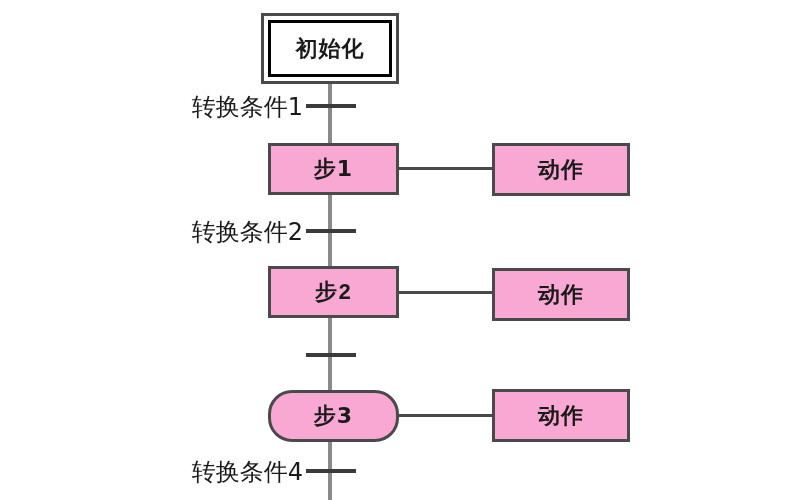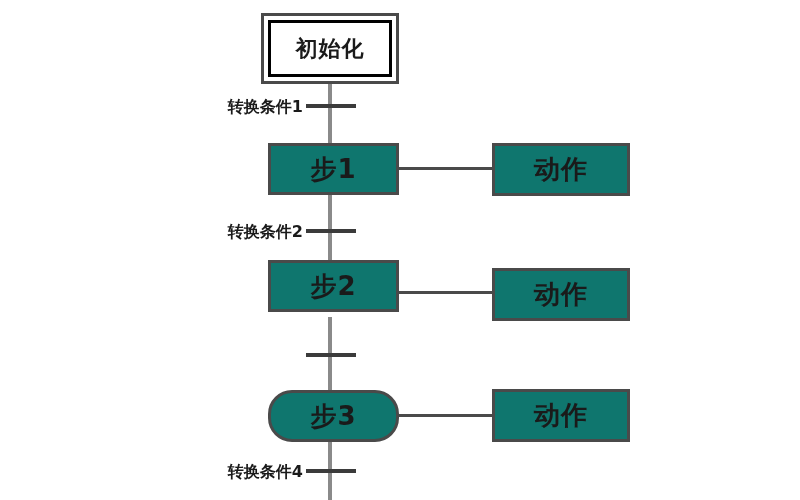--- a/index.html
+++ b/index.html
@@ -34,38 +34,38 @@
     background: #3b3b3b;
     left: 306px;
   }
 
   
   .cond-label {
     position: absolute;
     right: 497px;            
     text-align: right;
     white-space: nowrap;
-    font-size: 16px;
+    font-size: 24px;
     line-height: 22px;
-    font-weight: bold;
+    font-weight: normal;
     color: #1a1a1a;
     font-family: "DejaVu Sans", "Liberation Sans", sans-serif;
     letter-spacing: 0px;
   }
 
   
   .node {
     position: absolute;
     box-sizing: border-box;
-    background: #0f766e;
+    background: #f9a8d4;
     border: 3px solid #4a4a4a;
     display: flex;
     align-items: center;
     justify-content: center;
-    font-size: 26px;
+    font-size: 22px;
     font-weight: bold;
     color: #1a1a1a;
     letter-spacing: 1px;
   }
 
   
   .step-box {
     left: 268px;
     width: 131px;
     height: 52px;
@@ -132,21 +132,21 @@
   <div class="tick" style="top:104px;"></div>
   <div class="cond-label" style="top:96px;">转换条件1</div>
 
   <div class="node step-box" style="top:143px;">步1</div>
   <div class="connector" style="top:167px;"></div>
   <div class="node action-box" style="top:143px;">动作</div>
 
   <div class="tick" style="top:229px;"></div>
   <div class="cond-label" style="top:221px;">转换条件2</div>
 
-  <div class="node step-box" style="top:260px;">步2</div>
+  <div class="node step-box" style="top:266px;font-family:Liberation Mono, monospace;">步2</div>
   <div class="connector" style="top:291px;"></div>
   <div class="node action-box" style="top:268px;">动作</div>
 
   <div class="tick" style="top:353px;"></div>
 
   <div class="node step-box" style="top:390px;border-radius:24px;">步3</div>
   <div class="connector" style="top:414px;"></div>
   <div class="node action-box" style="top:389px;">动作</div>
 
   <div class="tick" style="top:469px;"></div>

